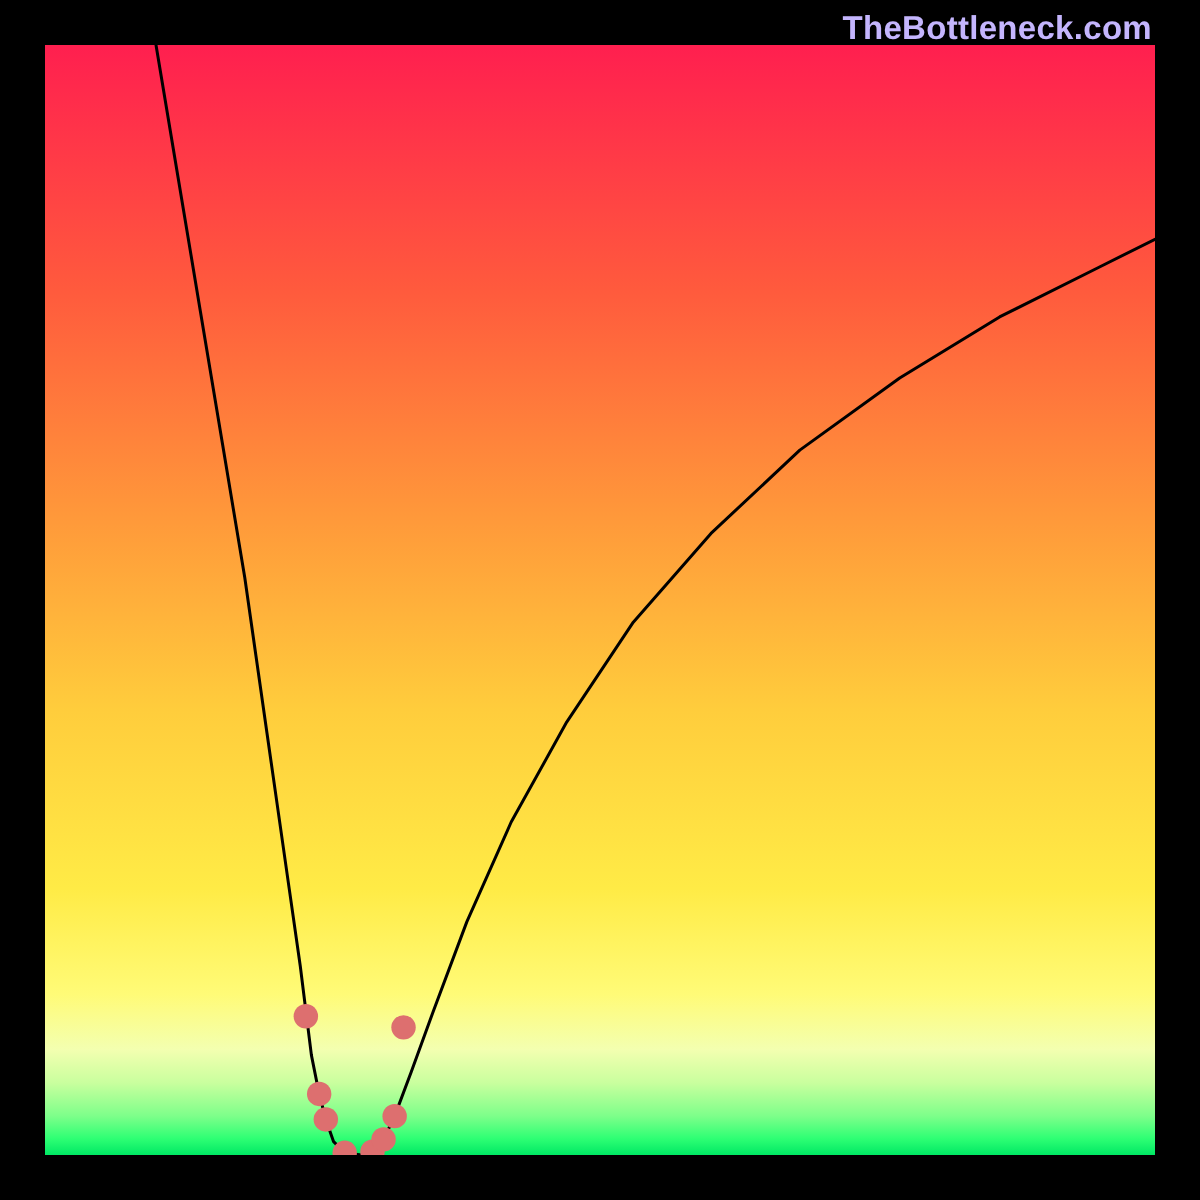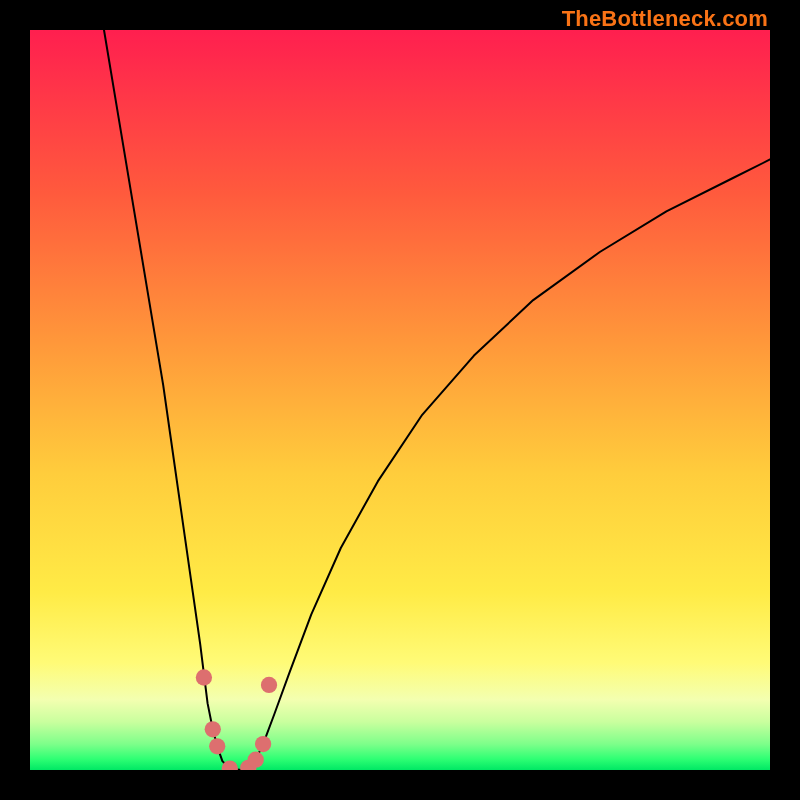--- a/index.html
+++ b/index.html
@@ -31,21 +31,21 @@
     position: absolute;
     left: 0;
     top: 0;
     width: 740px;
     height: 740px;
   }
   .watermark {
     position: absolute;
     top: 6px;
     right: 32px;
-    color: #f97316;
+    color: #c4b5fd;
     font-size: 22px;
     font-weight: 600;
     letter-spacing: 0.2px;
     user-select: none;
   }
   svg.curve {
     position: absolute;
     left: 0;
     top: 0;
     width: 740px;

